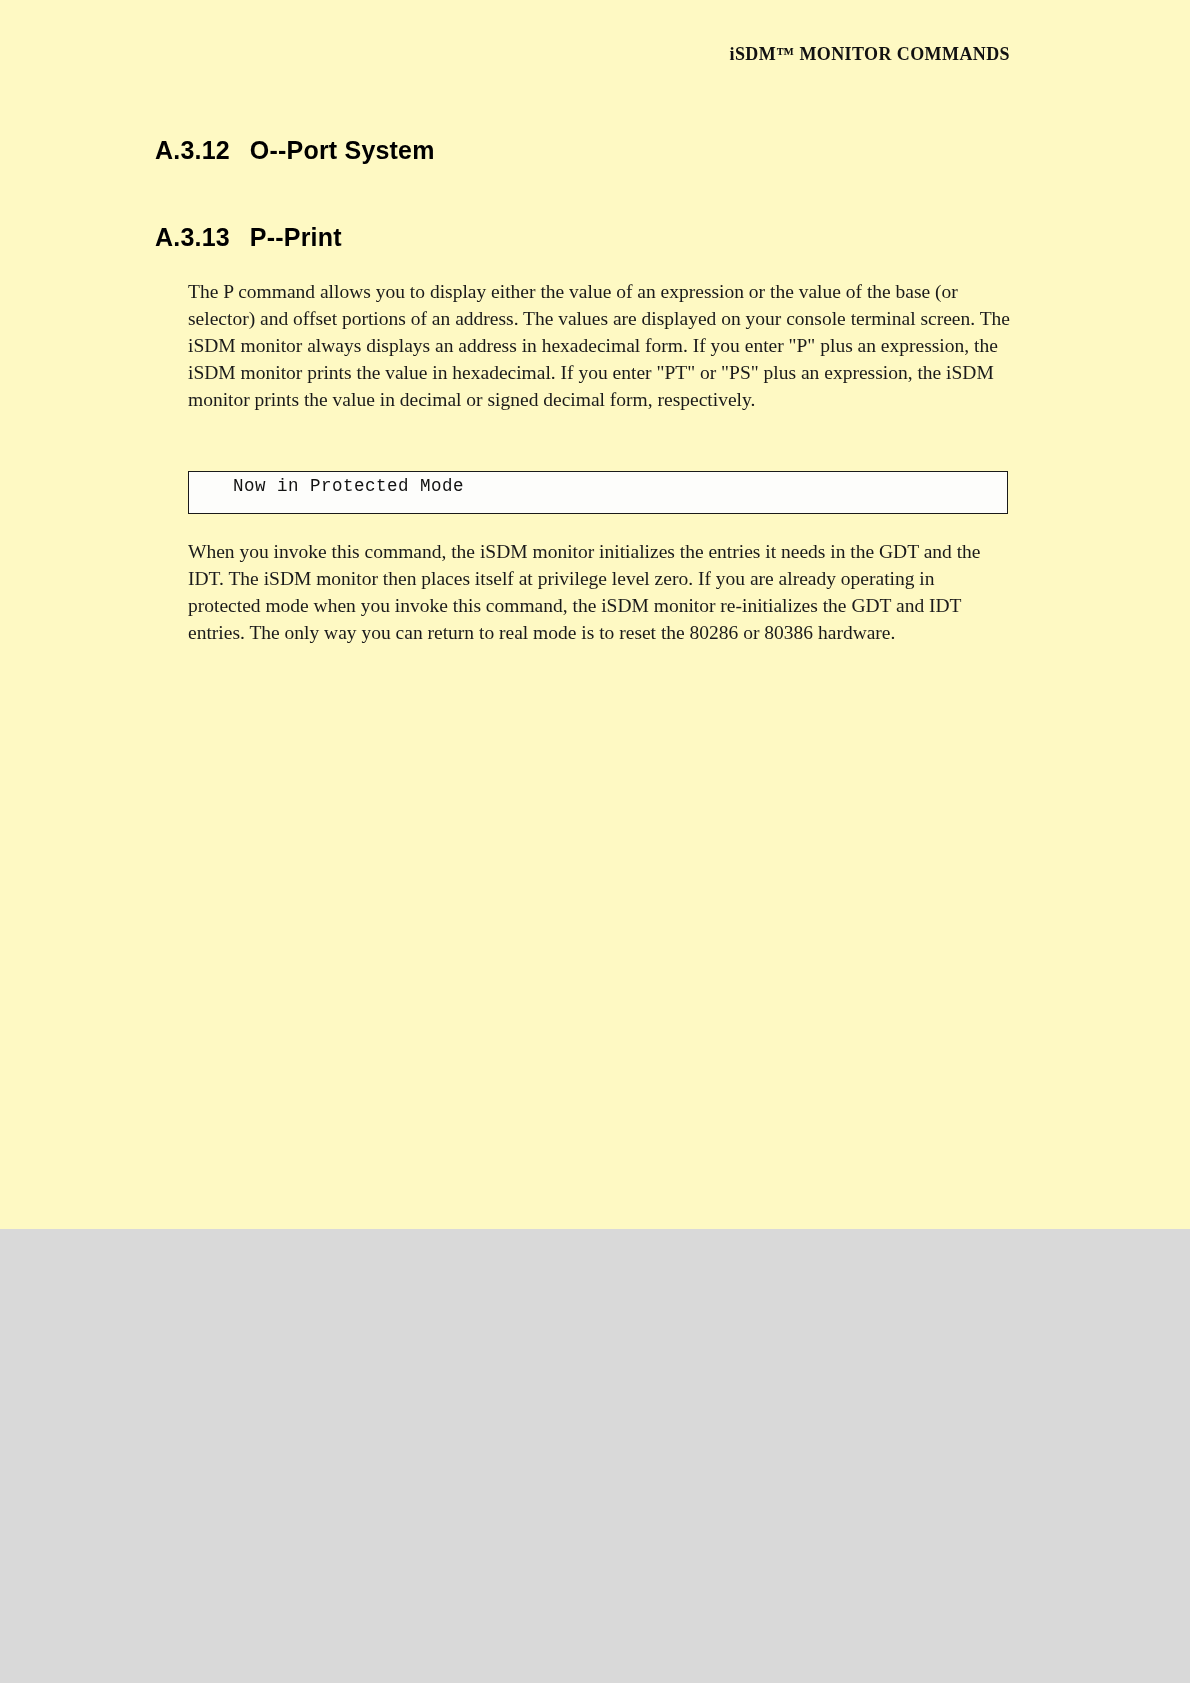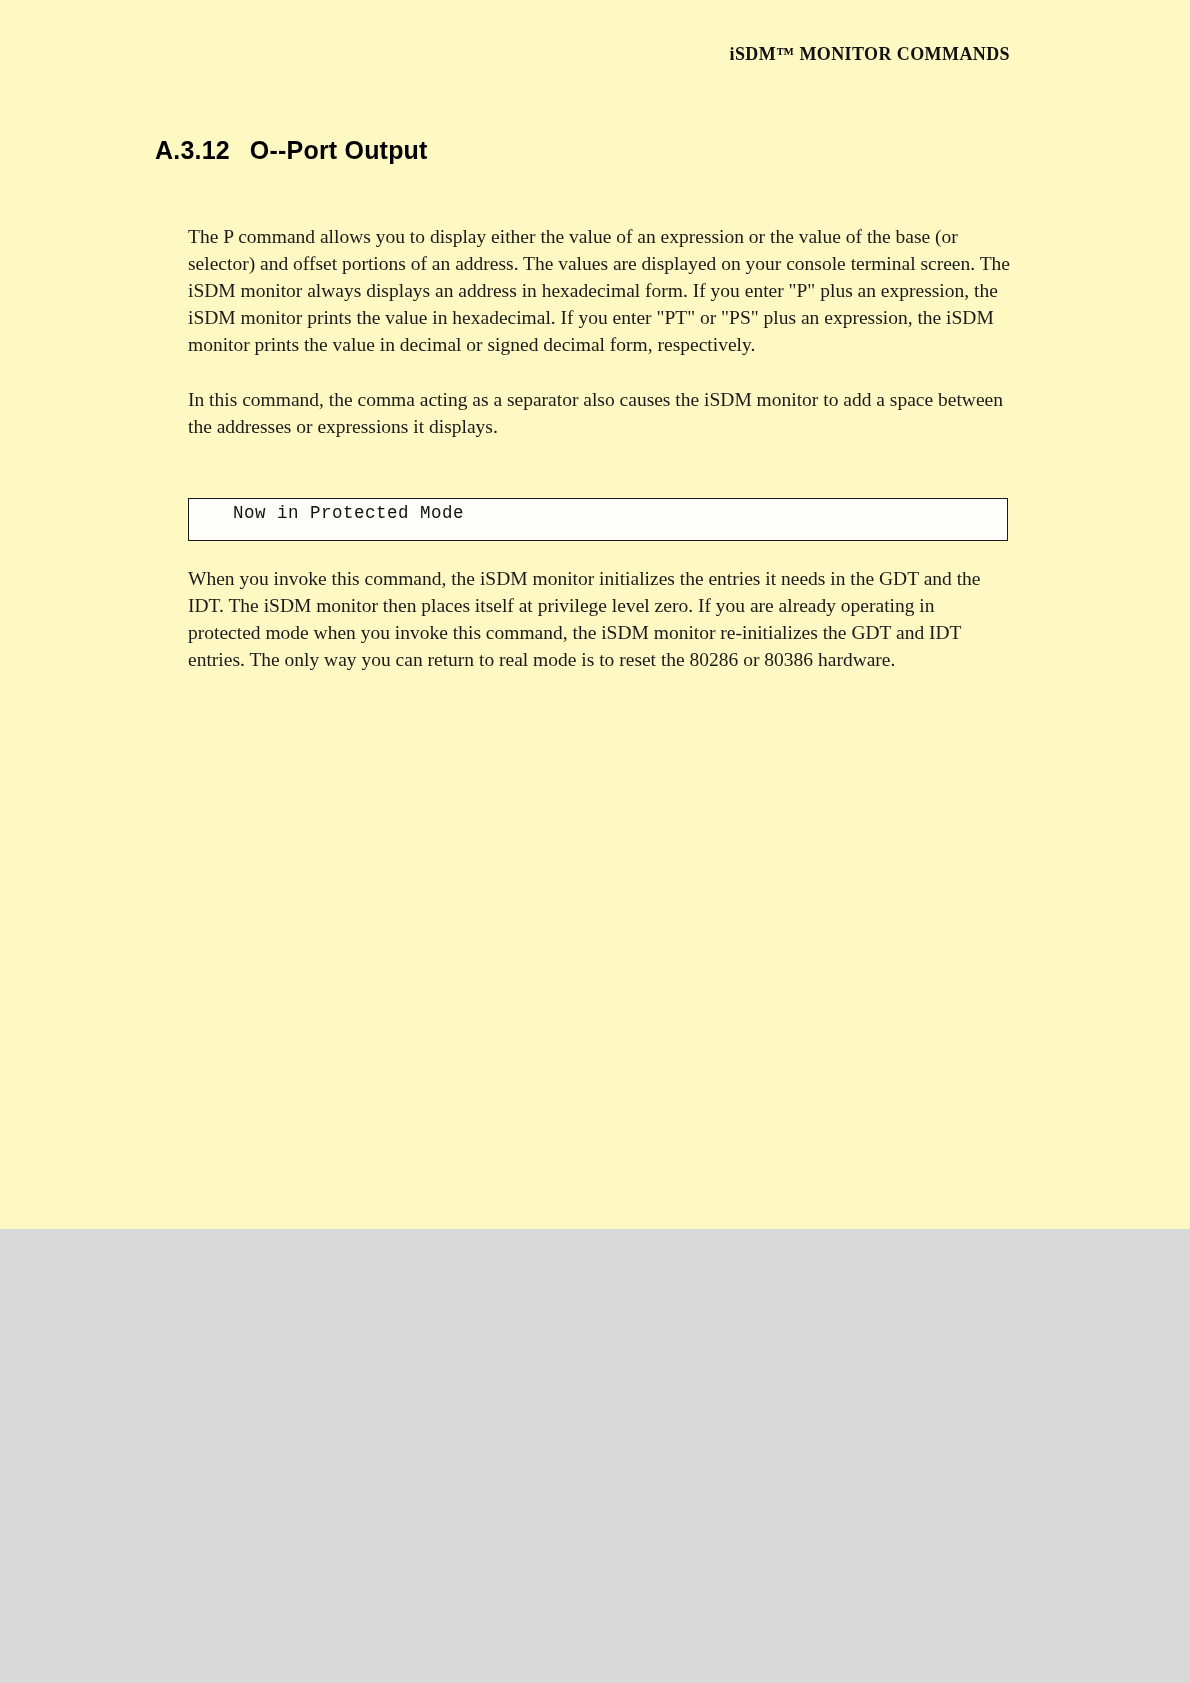--- a/index.html
+++ b/index.html
@@ -94,28 +94,30 @@
 <body>
 
 <div class="page">
 
   <div class="running-header">iSDM™ MONITOR COMMANDS</div>
 
   <div class="content">
 
     <div class="section">
       <h2 class="section-heading">
-        <span class="sec-num">A.3.12</span><span>O--Port Output</span>
+        <span class="sec-num">A.3.12</span><span>O--Port System</span>
       </h2>
     </div>
 
     <div class="section">
+      <h2 class="section-heading">
+        <span class="sec-num">A.3.13</span><span>P--Print</span>
+      </h2>
       <div class="body-block">
         <p>The P command allows you to display either the value of an expression or the value of the base (or selector) and offset portions of an address.  The values are displayed on your console terminal screen.  The iSDM monitor always displays an address in hexadecimal form.  If you enter "P" plus an expression, the iSDM monitor prints the value in hexadecimal.  If you enter "PT" or "PS" plus an expression, the iSDM monitor prints the value in decimal or signed decimal form, respectively.</p>
-        <p>In this command, the comma acting as a separator also causes the iSDM monitor to add a space between the addresses or expressions it displays.</p>
       </div>
     </div>
 
     <div class="section">
       <div class="body-block">
         <div class="message-box">
           <code>Now in Protected Mode</code>
         </div>
         <p>When you invoke this command, the iSDM monitor initializes the entries it needs in the GDT and the IDT.  The iSDM monitor then places itself at privilege level zero.  If you are already operating in protected mode when you invoke this command, the iSDM monitor re-initializes the GDT and IDT entries.  The only way you can return to real mode is to reset the 80286 or 80386 hardware.</p>
       </div>

